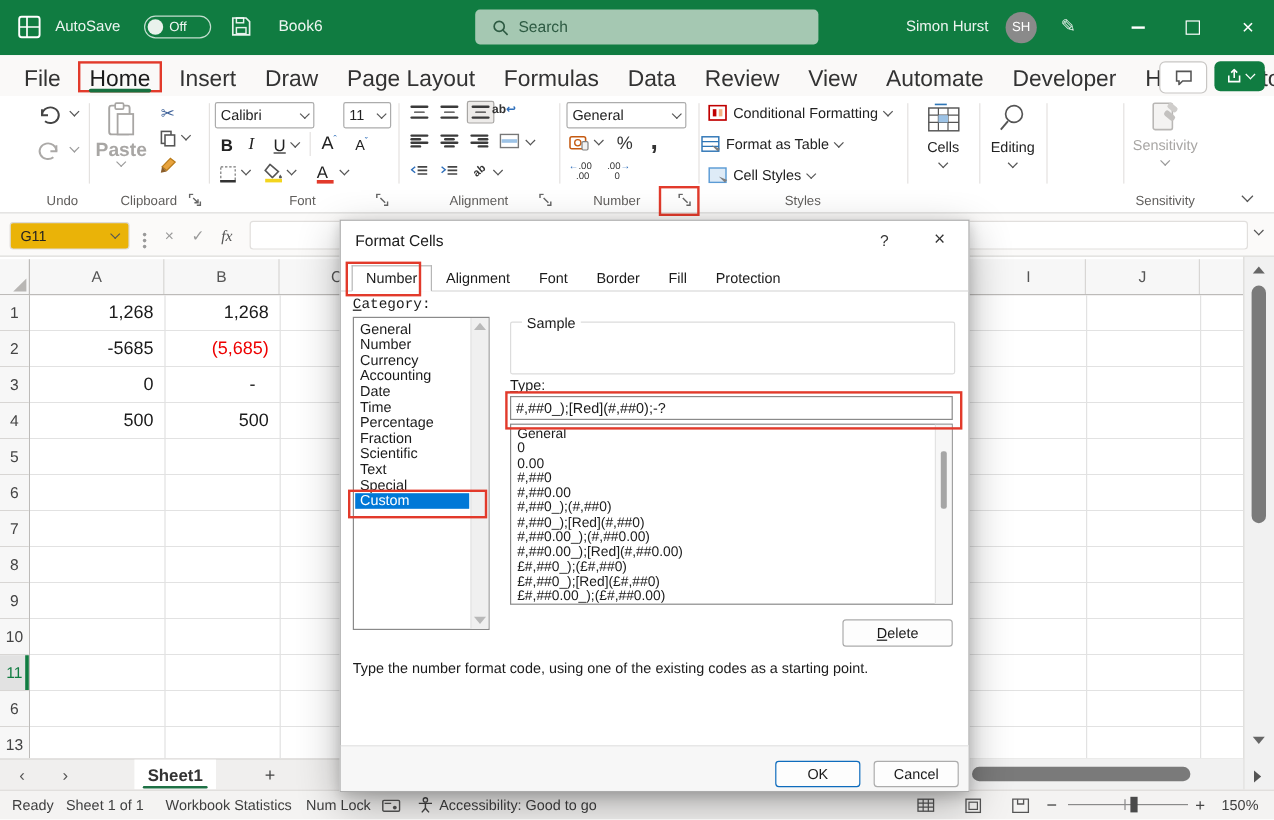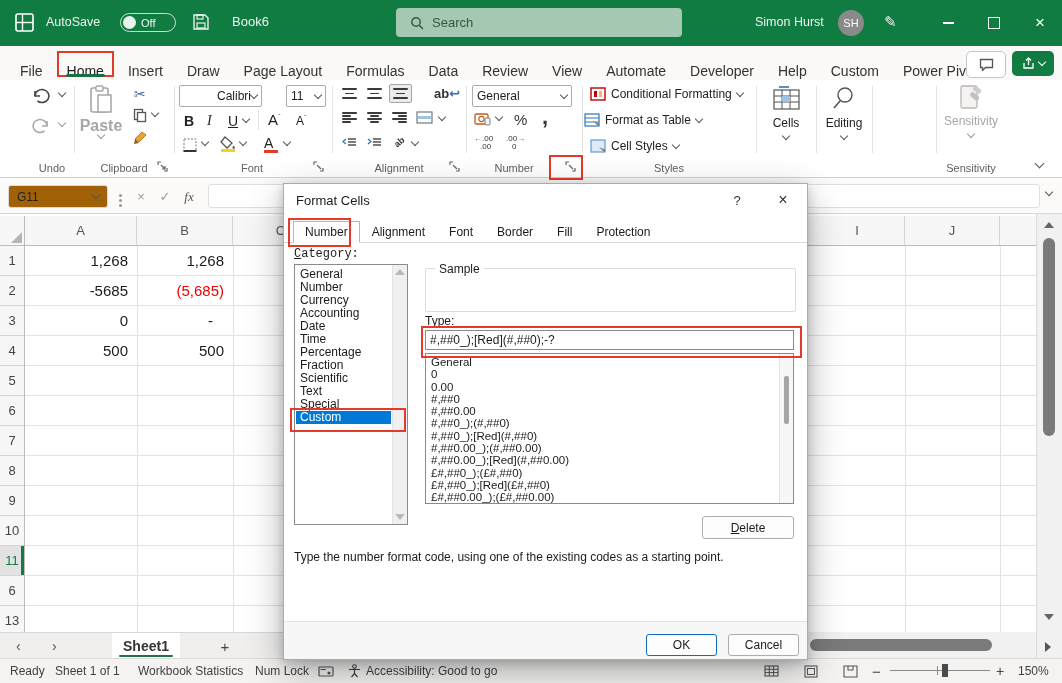--- a/index.html
+++ b/index.html
@@ -18,21 +18,21 @@
   .as-off{font-size:11px;color:rgba(255,255,255,.95);}
   .search-pill{position:absolute;left:396px;top:8px;width:286px;height:29px;background:#A5C8B2;border-radius:4px;
       display:flex;align-items:center;gap:8px;padding-left:14px;box-sizing:border-box;color:#2E5B43;font-size:13px;}
   .win-btn{position:absolute;top:0;width:44px;height:46px;display:flex;align-items:center;justify-content:center;color:#fff;}
   .avatar{position:absolute;left:838px;top:10px;width:26px;height:26px;border-radius:50%;background:#8a8a8a;
       display:flex;align-items:center;justify-content:center;font-size:11px;color:#fff;}
 
   
   .menubar{position:absolute;left:0;top:46px;width:1062px;height:34px;background:#FAF9F8;}
   #menu-tabs{position:absolute;left:8px;top:0;height:34px;display:flex;}
-  .mtab{position:relative;padding:9px 12px;line-height:33px;font-size:14px;color:#333;white-space:nowrap;}
+  .mtab{position:relative;padding:4px 12px;line-height:33px;font-size:19px;color:#333;white-space:nowrap;}
   .mtab.active{color:#1b1b1b;}
   .mtab.active::after{content:"";position:absolute;left:11px;right:11px;bottom:3px;height:3px;background:#17703F;border-radius:2px;}
   .mtab .ann{position:absolute;left:2px;right:2px;top:5px;bottom:3px;border:2px solid #E23A2B;pointer-events:none;}
   .cmt-btn{position:absolute;left:966px;top:5px;width:38px;height:25px;border:1px solid #C8C6C4;border-radius:5px;background:#fff;
       display:flex;align-items:center;justify-content:center;}
   .share-btn{position:absolute;left:1012px;top:5px;width:42px;height:25px;border-radius:5px;background:#107C41;
       display:flex;align-items:center;justify-content:center;gap:4px;}
 
   
   .ribbon{position:absolute;left:0;top:80px;width:1062px;height:98px;background:#fff;border-bottom:1px solid #D5D3D1;box-sizing:border-box;}
@@ -51,21 +51,21 @@
   .bars.al-l{align-items:flex-start}.bars.al-c{align-items:center}.bars.al-r{align-items:flex-end}
   .bars.short i:nth-child(even){width:58%;}
   .selbox{border:1px solid #A8A6A4;background:#EDEBE9;border-radius:2px;padding:3px;}
   .colorbar{position:absolute;width:14px;height:3px;left:2px;bottom:1px;}
   .styles-row{position:absolute;display:flex;align-items:center;gap:5px;font-size:12px;color:#222;white-space:nowrap;}
   .bigbtn-label{position:absolute;text-align:center;font-size:12px;color:#222;width:100%;}
   .disabled{color:#A8A6A4 !important;}
 
   
   .fbar{position:absolute;left:0;top:178px;width:1062px;height:36px;background:#FBFAF9;border-bottom:1px solid #D8D6D4;box-sizing:border-box;}
-  .namebox{position:absolute;left:8px;top:7px;width:100px;height:23px;background:#a16207;border:1px solid #DDDBD9;border-radius:3px;
+  .namebox{position:absolute;left:8px;top:7px;width:100px;height:23px;background:#eab308;border:1px solid #DDDBD9;border-radius:3px;
       display:flex;align-items:center;justify-content:space-between;padding:0 8px;font-size:12px;color:#222;box-sizing:border-box;}
   .vdots{position:absolute;left:119px;top:21px;width:3px;height:3px;background:#9a9a9a;border-radius:50%;box-shadow:0 -5px 0 #9a9a9a,0 5px 0 #9a9a9a;}
   .fbtn{position:absolute;top:7px;height:23px;width:22px;display:flex;align-items:center;justify-content:center;font-size:13px;color:#9a9a9a;}
   .finput{position:absolute;left:208px;top:6px;width:832px;height:24px;background:#fff;border:1px solid #E1DFDD;border-radius:3px;box-sizing:border-box;}
 
   
   .sheet{position:absolute;left:0;top:214px;width:1036px;height:418px;background:#fff;overflow:hidden;}
   .corner{position:absolute;left:0;top:2px;width:25px;height:30px;background:#F7F7F7;border-right:1px solid #BDBBB9;border-bottom:1px solid #BDBBB9;box-sizing:border-box;}
   .corner::after{content:"";position:absolute;right:2px;bottom:2px;width:0;height:0;border-left:11px solid transparent;border-bottom:11px solid #B8B6B4;}
   .colhdr-row{position:absolute;left:25px;top:2px;width:1011px;height:30px;background:#F7F7F7;border-bottom:1px solid #BDBBB9;box-sizing:border-box;}
@@ -271,21 +271,21 @@
     <div class="lnch">
         <svg width="11" height="11" viewBox="0 0 11 11">
           <path d="M1 4V1h3M10 7v3H7" fill="none" stroke="#666" stroke-width="1.2"></path>
           <path d="M4 4l4 4M8 5v3h-3" fill="none" stroke="#666" stroke-width="1.2"></path>
         </svg>
       </div>
   </div>
   <div class="gdiv" style="left:174px;"></div>
 
   <div class="grp" style="left:176px;width:152px;">
-    <div class="combo" style="left:3px;top:5px;width:83px;justify-content:flex-end;">
+    <div class="combo" style="left:3px;top:5px;width:83px;">
       <span>Calibri</span>
         <span class="chev sm"></span>
     </div>
     <div class="combo" style="left:110px;top:5px;width:40px;">
       <span>11</span>
         <span class="chev sm"></span>
     </div>
     <div class="abs" style="left:8px;top:33px;font-weight:bold;font-size:14px;color:#222;">B</div>
     <div class="abs" style="left:31px;top:33px;font-style:italic;font-size:14px;font-family:'Liberation Serif',serif;color:#222;">I</div>
     <div class="abs" style="left:52px;top:33px;text-decoration:underline;font-size:14px;color:#222;">U</div>
@@ -338,21 +338,21 @@
           <i></i>
         </div>
       </div>
     <div class="ricon selbox" style="left:55px;top:4px;">
         <div class="bars short al-c">
           <i></i>
           <i></i>
           <i></i>
         </div>
       </div>
-    <div class="abs" style="left:100px;top:6px;font-size:13px;font-weight:bold;color:#333;"><span>ab</span><span style="color:#2F6FBA;">↩</span></div>
+    <div class="abs" style="left:76px;top:6px;font-size:10px;font-weight:bold;color:#333;"><span>ab</span><span style="color:#2F6FBA;">↩</span></div>
     <div class="ricon" style="left:8px;top:32px;">
         <div class="bars short al-l">
           <i></i>
           <i></i>
           <i></i>
           <i></i>
         </div>
       </div>
     <div class="ricon" style="left:33px;top:32px;">
         <div class="bars short al-c">

